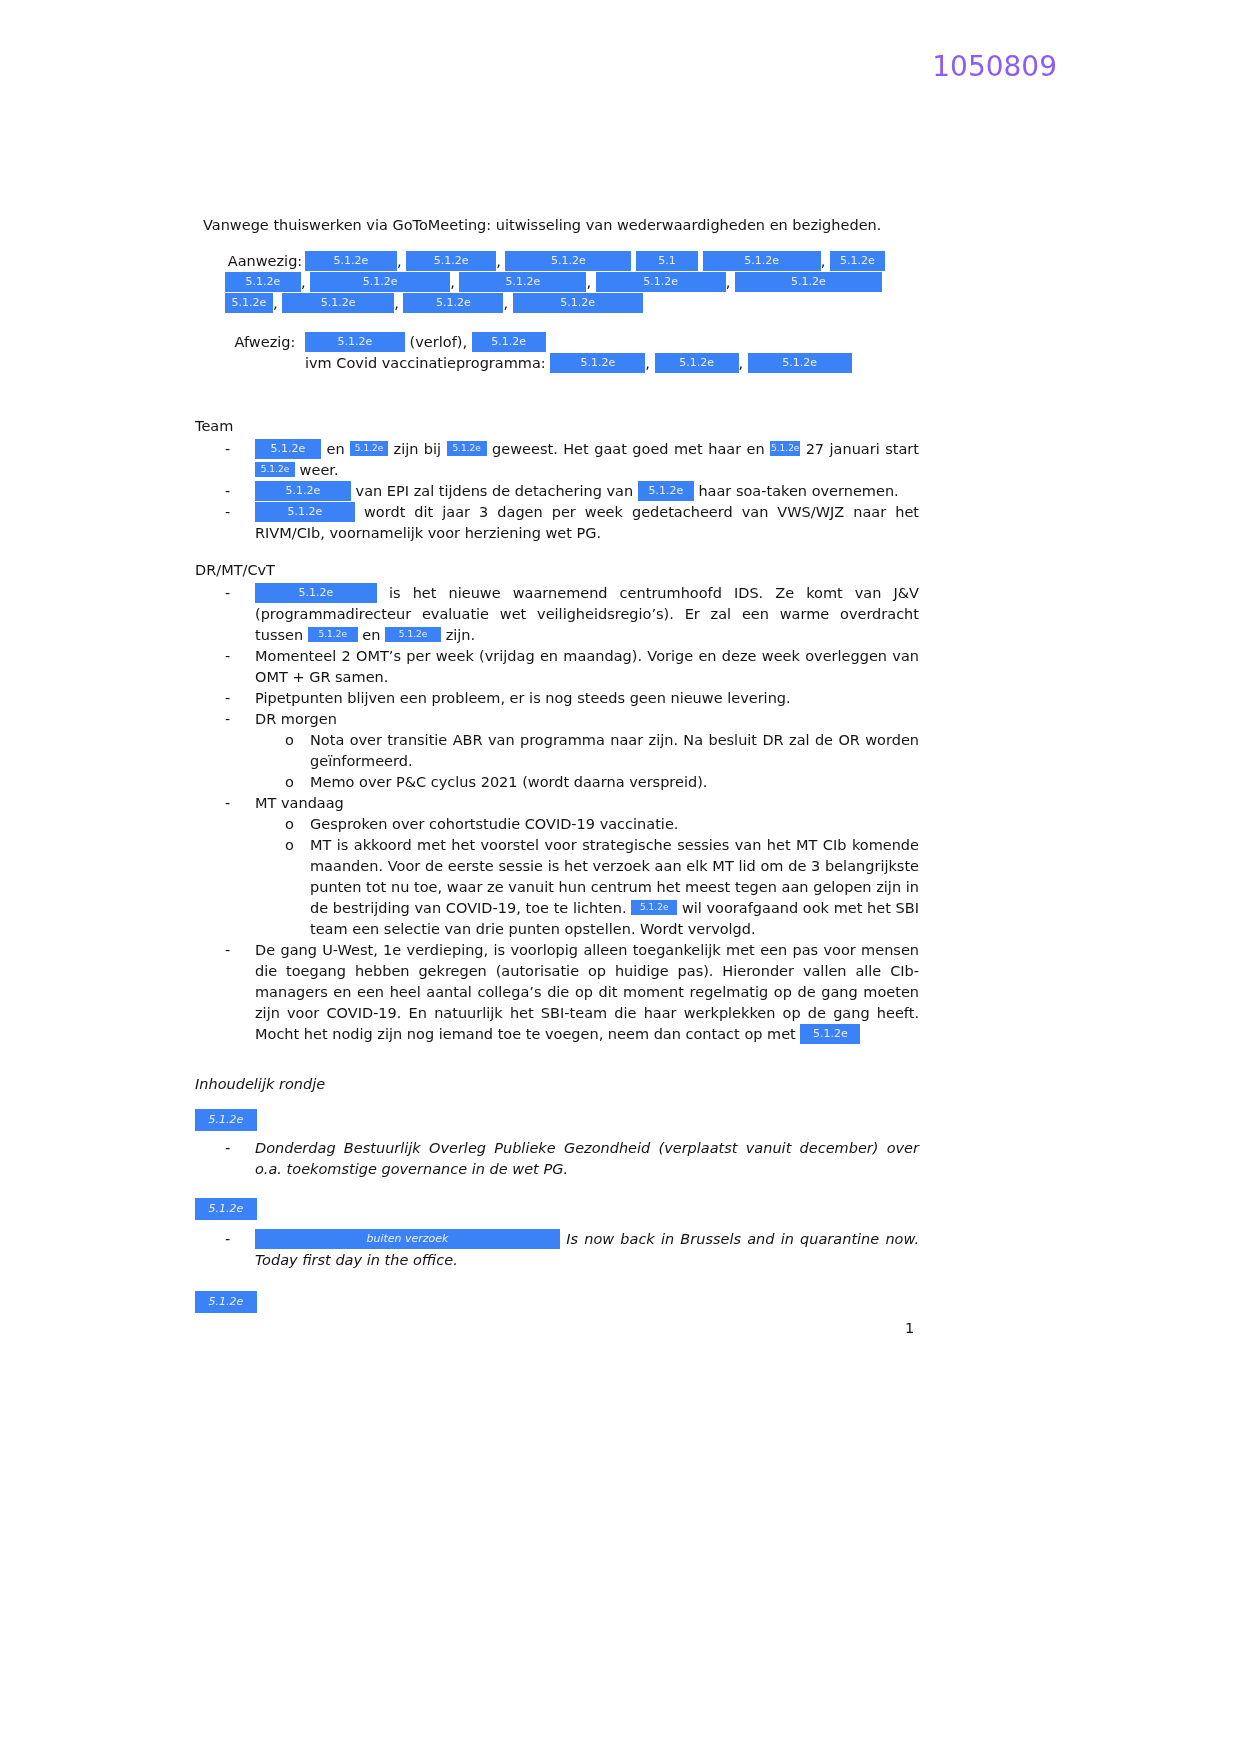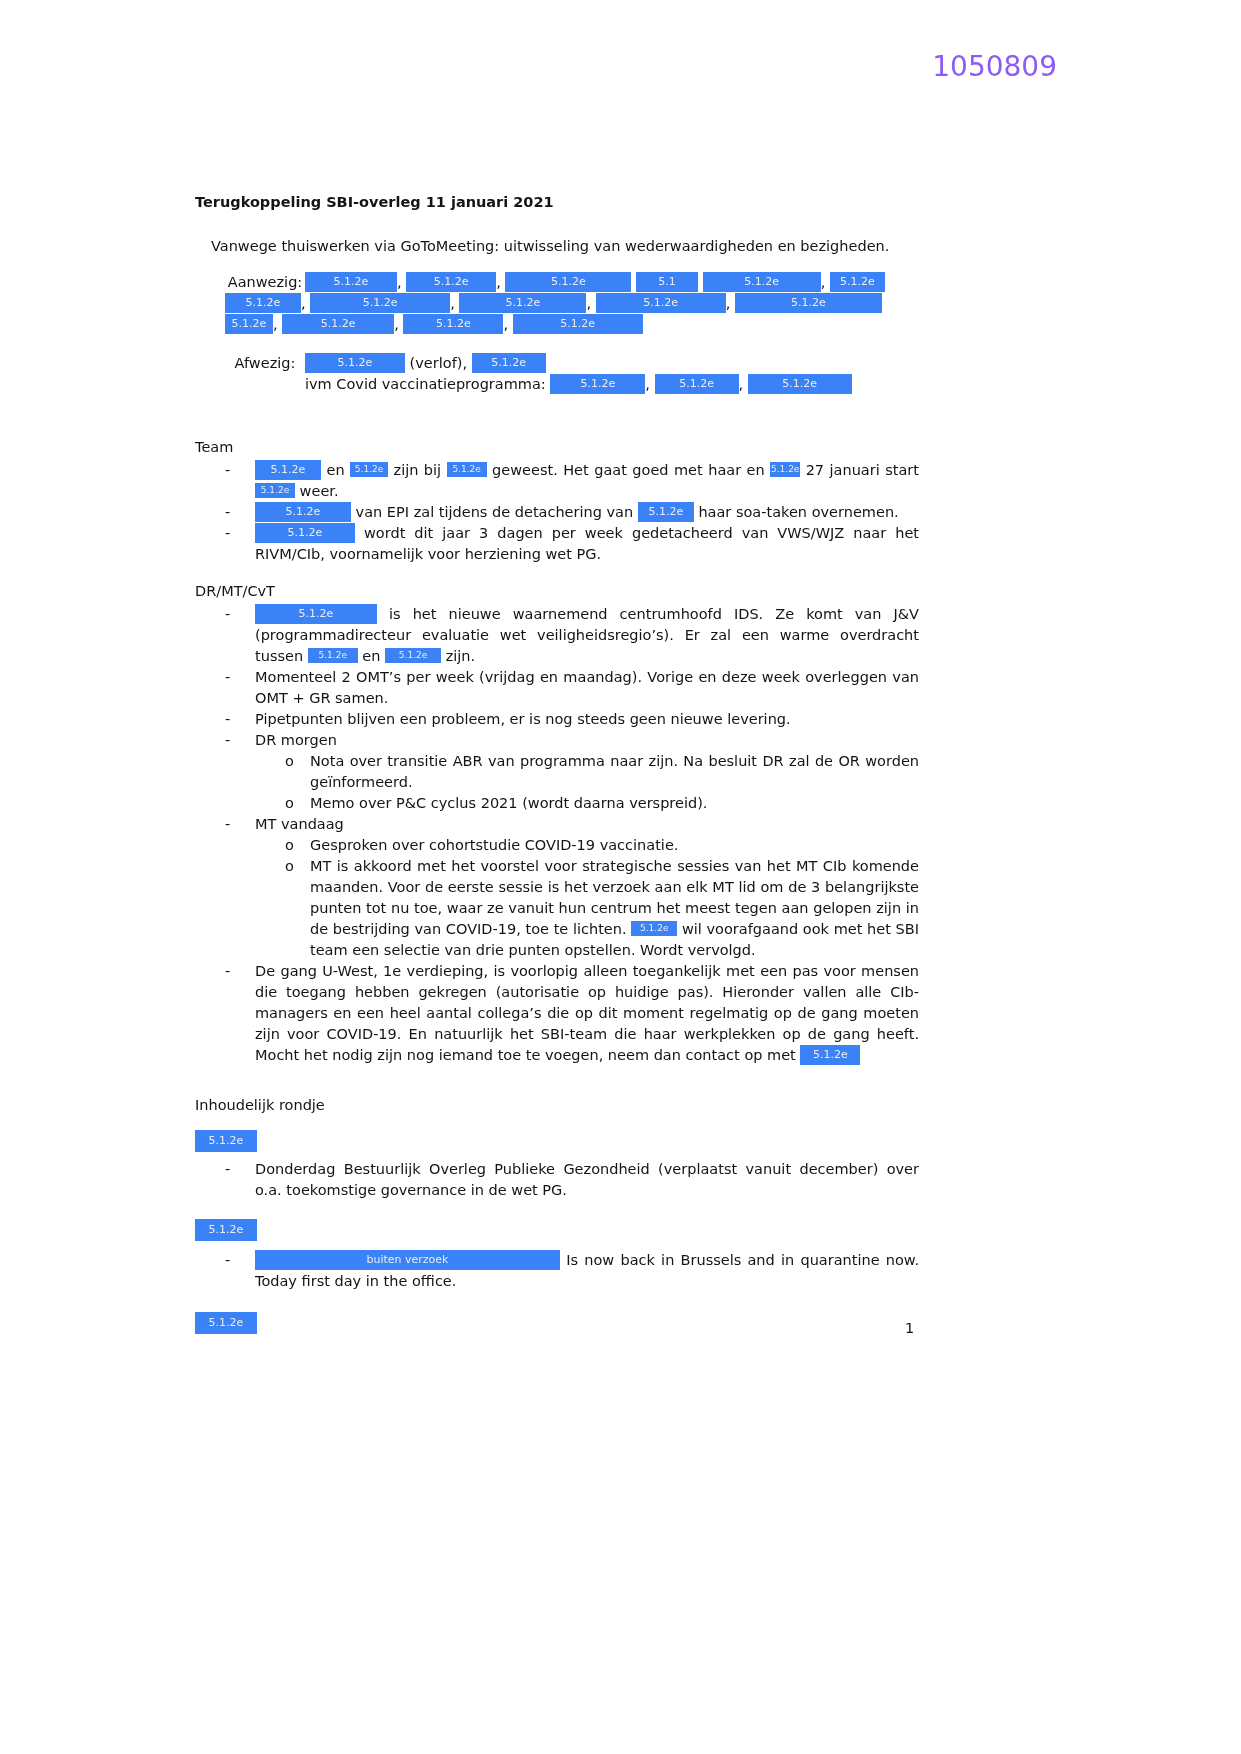--- a/index.html
+++ b/index.html
@@ -1,28 +1,28 @@
 <!DOCTYPE html>
 <html><head>
 <meta charset="utf-8">
 <style>
   html,body{margin:0;padding:0;background:#ffffff;}
   .page{position:relative;width:1241px;height:1754px;background:#ffffff;
         font-family:"DejaVu Sans","Liberation Sans",sans-serif;color:#141414;overflow:hidden;}
   .doc-number{position:absolute;top:50px;right:184px;font-size:28px;color:#8b5cf6;}
   .content{position:absolute;left:195px;top:192px;width:724px;font-size:14.5px;line-height:21px;}
   .title{font-size:14.5px;font-weight:bold;margin:0;}
-  .intro{margin:23px 0 0 16px;}
+  .intro{margin:23px 0 0 8px;}
   .attendance{margin:15px 0 0 30px;}
   .absent{margin:18px 0 0 30px;}
   .att-label{display:inline-block;width:80px;text-align:center;}
   .ivm{margin-left:80px;}
   .sec-team{margin-top:42px;}
   .sec-dr{margin-top:16px;}
-  .sec-rondje{margin-top:29px;}
+  .sec-rondje{margin-top:29px;font-style:italic;}
   .heading{margin:4px 0 2px 0;}
   .bullet{display:flex;}
   .l1{margin-left:30px;}
   .l2{margin-left:90px;}
   .marker{flex:0 0 30px;}
   .l2 .marker{flex:0 0 25px;}
   .para{flex:1;text-align:justify;}
   .redact{display:inline-block;background:#3b82f6;color:#ededed;font-size:11px;
           height:20px;line-height:20px;text-align:center;vertical-align:-5px;
           white-space:nowrap;overflow:hidden;}
@@ -32,21 +32,20 @@
 </style>
 </head>
 <body>
 
 <div class="page">
 
   <div class="doc-number">1050809</div>
 
   <div class="content">
 
-    <h1 class="title">Terugkoppeling SBI-overleg 11 januari 2021</h1>
 
     <p class="intro">Vanwege thuiswerken via GoToMeeting: uitwisseling van wederwaardigheden en bezigheden.</p>
 
     <div class="attendance">
       <div class="row"><span class="att-label">Aanwezig:</span><span><span class="redact" style="width: 92px;">5.1.2e</span>, <span class="redact" style="width: 90px;">5.1.2e</span>, <span class="redact" style="width: 126px;">5.1.2e</span> <span class="redact" style="width: 62px;">5.1</span> <span class="redact" style="width: 118px;">5.1.2e</span>, <span class="redact" style="width: 55px;">5.1.2e</span></span></div>
       <div class="row"><span class="redact" style="width: 76px;">5.1.2e</span>, <span class="redact" style="width: 140px;">5.1.2e</span>, <span class="redact" style="width: 127px;">5.1.2e</span>, <span class="redact" style="width: 130px;">5.1.2e</span>, <span class="redact" style="width: 147px;">5.1.2e</span></div>
       <div class="row"><span class="redact" style="width: 48px;">5.1.2e</span>, <span class="redact" style="width: 112px;">5.1.2e</span>, <span class="redact" style="width: 100px;">5.1.2e</span>, <span class="redact" style="width: 130px;">5.1.2e</span></div>
     </div>
 
     <div class="absent">

